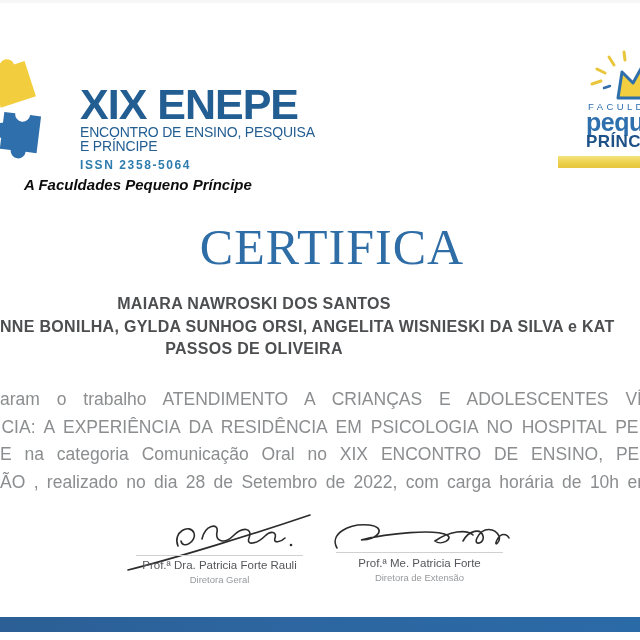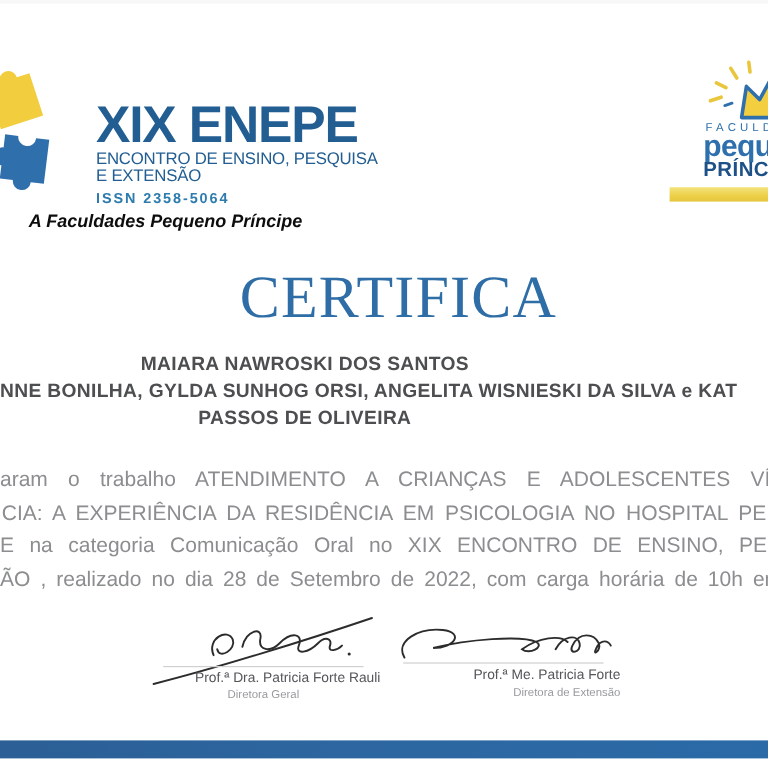--- a/index.html
+++ b/index.html
@@ -43,26 +43,26 @@
 
   
   .sig{position:absolute;text-align:center;}
   .sig-left{left:122px;top:506px;width:195px;}
   .sig-right{left:322px;top:506px;width:195px;}
   .sig-svg-left{position:absolute;left:0;top:2px;width:195px;height:66px;}
   .sig-svg-right{position:absolute;left:5px;top:12px;width:185px;height:45px;}
   .sig-line{position:absolute;left:14px;width:167px;height:1px;background:#cfd0d1;}
   .sig-left .sig-line{top:49px;}
   .sig-right .sig-line{top:46px;}
-  .sig-name{position:absolute;left:0;width:195px;font-size:11.5px;color:#55565a;text-align:right;}
+  .sig-name{position:absolute;left:0;width:195px;font-size:11.5px;color:#55565a;}
   .sig-left .sig-name{top:53px;}
   .sig-right .sig-name{top:51px;}
   .sig-role{position:absolute;left:0;width:195px;font-size:9.5px;color:#97999c;}
   .sig-left .sig-role{top:68px;}
-  .sig-right .sig-role{top:66px;text-align:right;}
+  .sig-right .sig-role{top:66px;}
 
   
   .footer-bar{position:absolute;left:0;top:617px;width:640px;height:15px;
               background:linear-gradient(90deg,#2b5f95 0%,#2d66a0 45%,#2a6aa7 100%);}
 </style>
 </head>
 <body>
 
 <div class="canvas">
   <div class="top-hairline"></div>
@@ -72,21 +72,21 @@
       <path d="M12,14 h11 a7.5,7.5 0 1,1 15,0 h11 v37 h-37 v-11 a7.5,7.5 0 1,1 0,-15 z" fill="#f2cd3d"></path>
     </g>
     <g transform="rotate(7 38 80)">
       <path d="M20,62 h11 a7.5,7.5 0 1,0 15,0 h11 v37 h-11 a7.5,7.5 0 1,1 -15,0 h-11 v-11 a7.5,7.5 0 1,1 0,-15 z" fill="#2f6fac"></path>
     </g>
   </svg>
 
   <div class="enepe-text">
     <div class="enepe-title">XIX ENEPE</div>
     <div class="enepe-sub">ENCONTRO DE ENSINO, PESQUISA</div>
-    <div class="enepe-sub">E EXTENSÃO</div>
+    <div class="enepe-sub">E PRÍNCIPE</div>
     <div class="enepe-issn">ISSN 2358-5064</div>
   </div>
 
   <div class="fpp">
     <svg class="crown-svg" viewBox="0 0 90 56">
       <g stroke-linecap="round">
         <line x1="4" y1="34" x2="13" y2="31" stroke="#e9c63c" stroke-width="3"></line>
         <line x1="9" y1="19" x2="17" y2="23" stroke="#e9c63c" stroke-width="3"></line>
         <line x1="21" y1="7" x2="26" y2="15" stroke="#e9c63c" stroke-width="3"></line>
         <line x1="36" y1="2" x2="37" y2="10" stroke="#e9c63c" stroke-width="3"></line>

